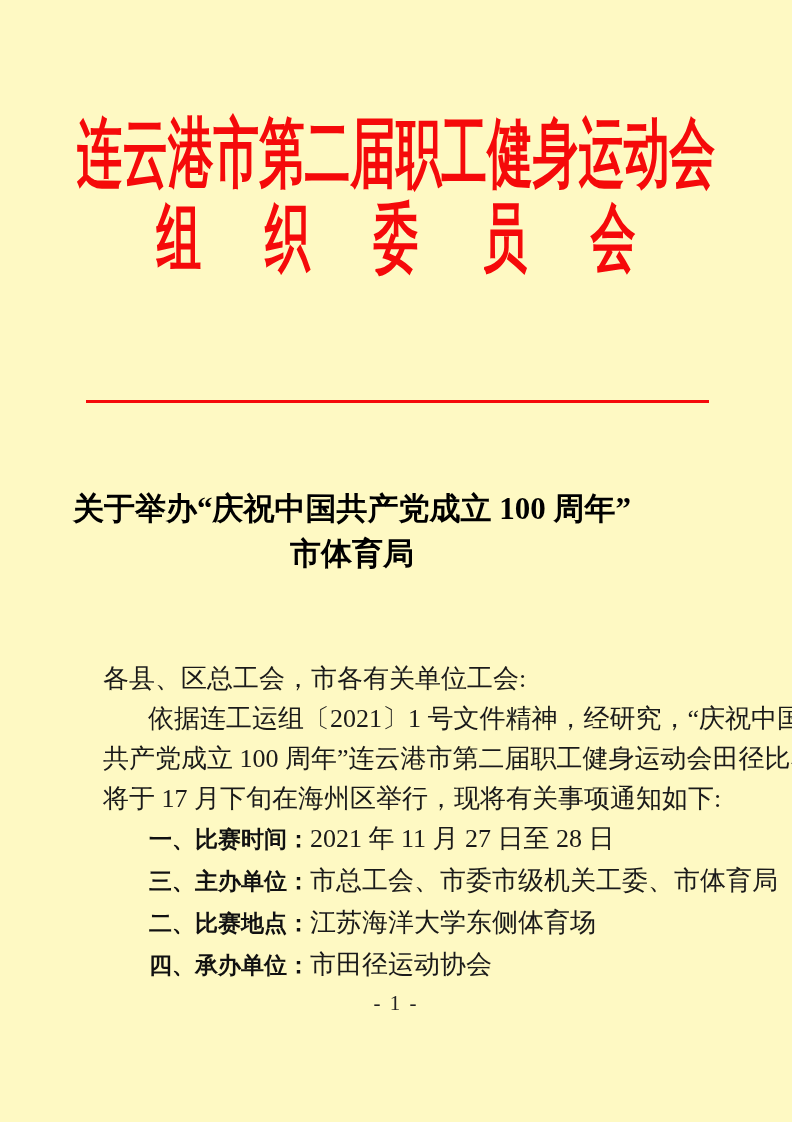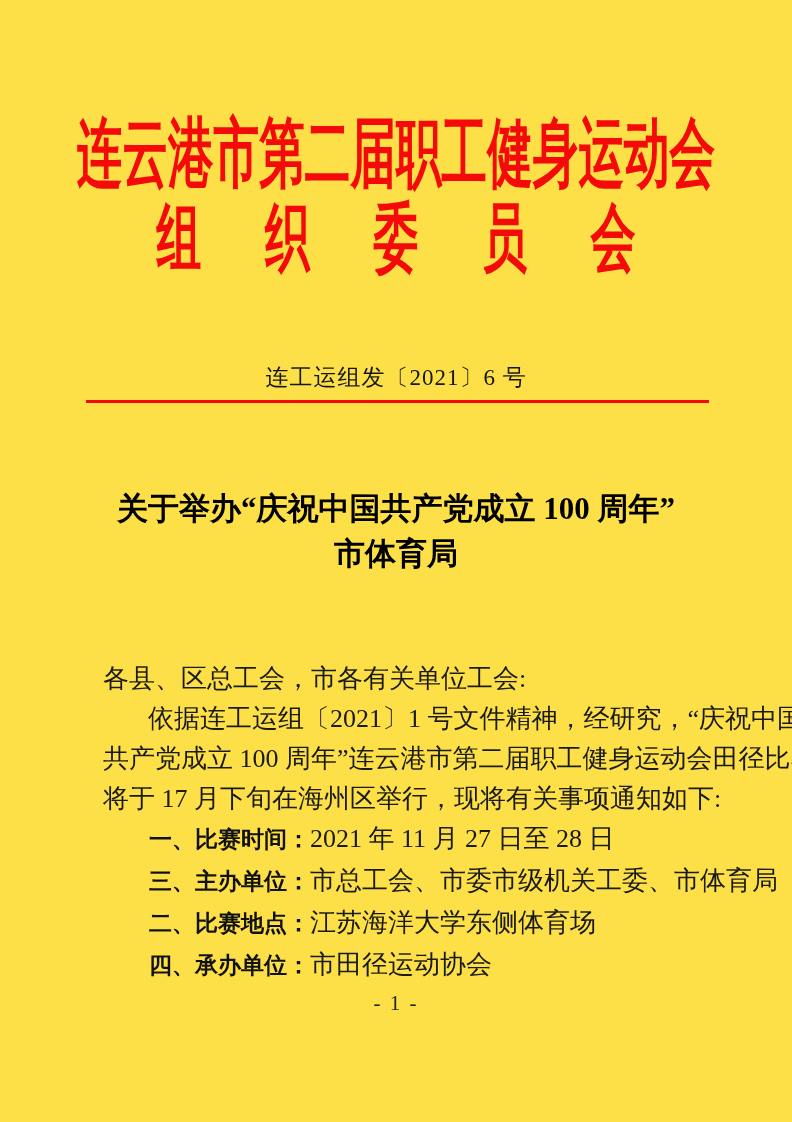--- a/index.html
+++ b/index.html
@@ -1,19 +1,19 @@
 <!DOCTYPE html>
 <html style="--red: #f50a0a;"><head>
 <meta charset="utf-8">
 <style>
   html,body { margin:0; padding:0; background:#ffffff; }
   :root { --red:#f50a0a; }
 
   .page {
-    position:relative; width:792px; height:1122px; background:#fde047;
+    position:relative; width:792px; height:1122px; background:#fef9c3;
     overflow:hidden;
     font-family:"Liberation Serif","DejaVu Serif",serif;
   }
 
   
   .org1 {
     position:absolute; top:106px; left:0; width:792px; height:94px;
     display:flex; justify-content:center; align-items:center;
   }
   .org1-inner {
@@ -38,21 +38,21 @@
   }
   .red-rule {
     position:absolute; top:400px; left:86px; width:623px; height:3px;
     background:var(--red);
   }
 
   
   .title {
     position:absolute; top:486px; left:0; width:704px;
     text-align:center; font-weight:bold; font-size:31px;
-    line-height:45px; color:#000000;padding-left:44px;
+    line-height:45px; color:#000000;
   }
 
   
   .body-text {
     position:absolute; top:659px; left:103px; width:632px;
     font-size:26px; line-height:40px; color:#1a1a1a;
     white-space:nowrap;
   }
   .indent { text-indent:45px; }
   .item   { padding-left:46px; }
@@ -79,21 +79,20 @@
   <div class="org2">
     <span class="org2-inner">
       <span>组</span>
       <span>织</span>
       <span>委</span>
       <span>员</span>
       <span>会</span>
     </span>
   </div>
 
-  <div class="doc-number">连工运组发〔2021〕6 号</div>
 
   <div class="red-rule"></div>
 
   <div class="title">
     <div>关于举办“庆祝中国共产党成立 100 周年”</div>
     <div>市体育局</div>
   </div>
 
   <div class="body-text">
     <div>各县、区总工会，市各有关单位工会:</div>

